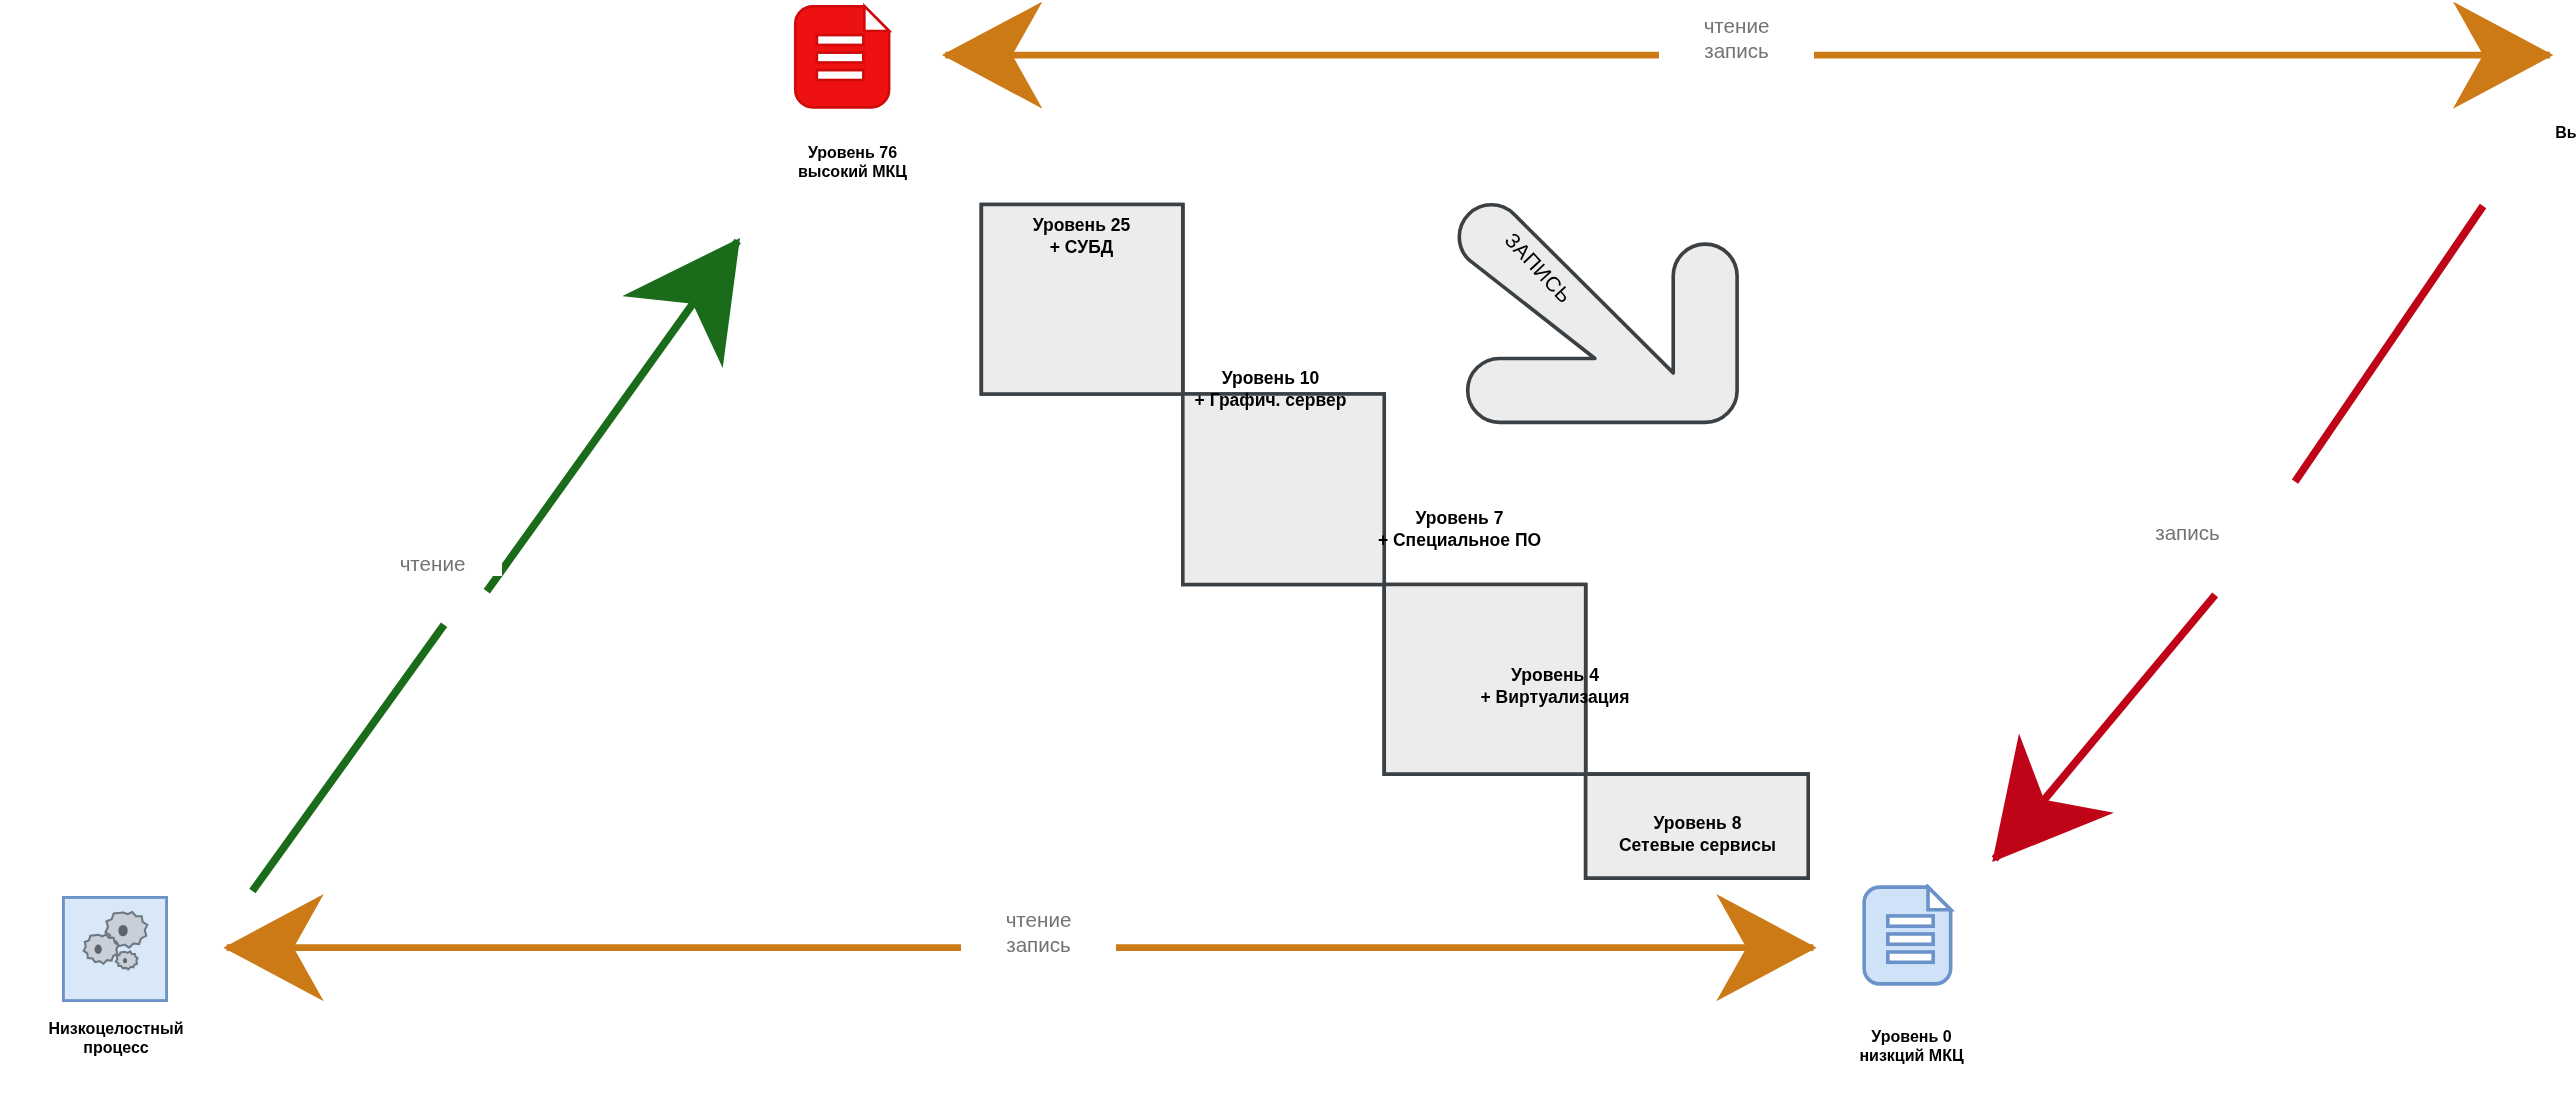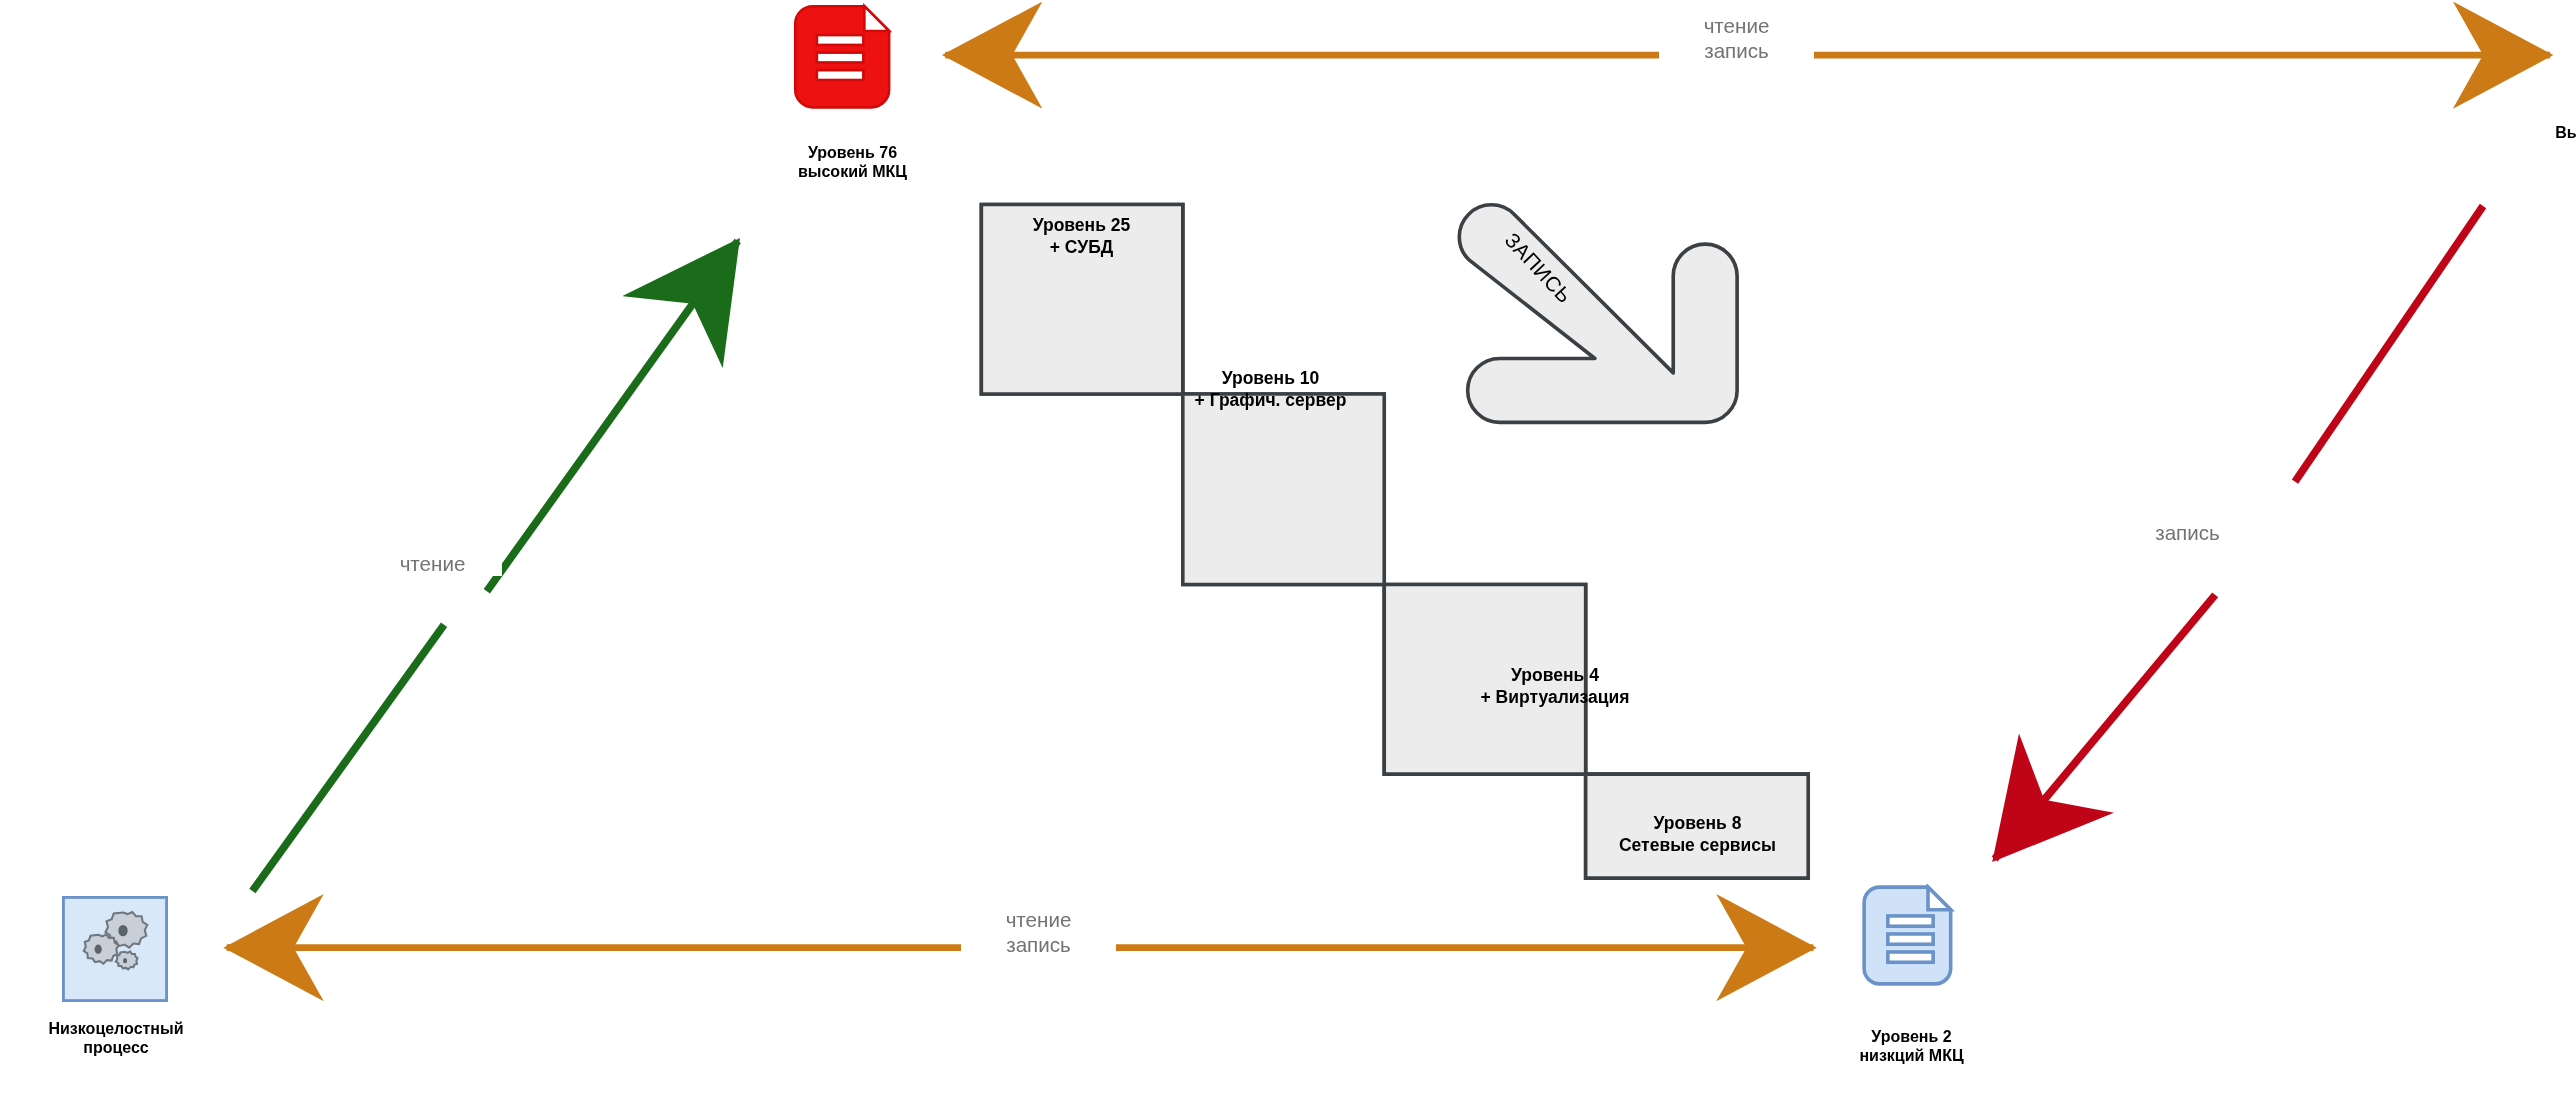--- a/index.html
+++ b/index.html
@@ -131,20 +131,22 @@
     <g>
       <line x1="4820" y1="400" x2="4455" y2="935" stroke="#c00418" stroke-width="15"></line>
       <line x1="4300" y1="1155" x2="3872" y2="1668" stroke="#c00418" stroke-width="15" marker-end="url(#ah-red)"></line>
     </g>
   </svg>
 
   <div class="step-label" style="left:981px;top:214px;width:201px;">Уровень 25
 + СУБД</div>
   <div class="step-label" style="left:1157px;top:367px;width:227px;">Уровень 10
 + Графич. сервер</div>
+  <div class="step-label" style="left:1328px;top:507px;width:263px;">Уровень 7
++ Специальное ПО</div>
   <div class="step-label" style="left:1457px;top:664px;width:196px;">Уровень 4
 + Виртуализация</div>
   <div class="step-label" style="left:1586px;top:812px;width:223px;">Уровень 8
 Сетевые сервисы</div>
 
   <div class="chevron-label" style="left:1484px;top:281px;width:155px;transform:rotate(47deg);">ЗАПИСЬ</div>
 
   <div class="arrow-label" style="left:1659px;top:13px;width:155px;">чтение
 запись</div>
   <div class="arrow-label" style="left:961px;top:907px;width:155px;">чтение
@@ -197,17 +199,17 @@
   <div class="node" style="left:1859px;top:884px;width:103px;height:103px;">
     <svg viewBox="0 0 200 200" style="width:103px;height:103px;">
       <path d="M10,36 A30,30 0 0 1 40,6 L134,6 L178,50 L178,164
                A30,30 0 0 1 148,194 L40,194 A30,30 0 0 1 10,164 Z" fill="#cfe2f8" stroke="#6b93c9" stroke-width="7"></path>
       <path d="M134,6 L134,50 L178,50 Z" fill="#ffffff" stroke="#6b93c9" stroke-width="7"></path>
       <rect x="56" y="62" width="88" height="20" fill="#ffffff" stroke="#6b93c9" stroke-width="7"></rect>
       <rect x="56" y="97" width="88" height="20" fill="#ffffff" stroke="#6b93c9" stroke-width="7"></rect>
       <rect x="56" y="132" width="88" height="20" fill="#ffffff" stroke="#6b93c9" stroke-width="7"></rect>
     </svg>
   </div>
-  <div class="caption" style="left:1798px;top:1028px;width:227px;">Уровень 2
+  <div class="caption" style="left:1798px;top:1028px;width:227px;">Уровень 0
 низкций МКЦ</div>
 
 </div>
 
 
 </body></html>

